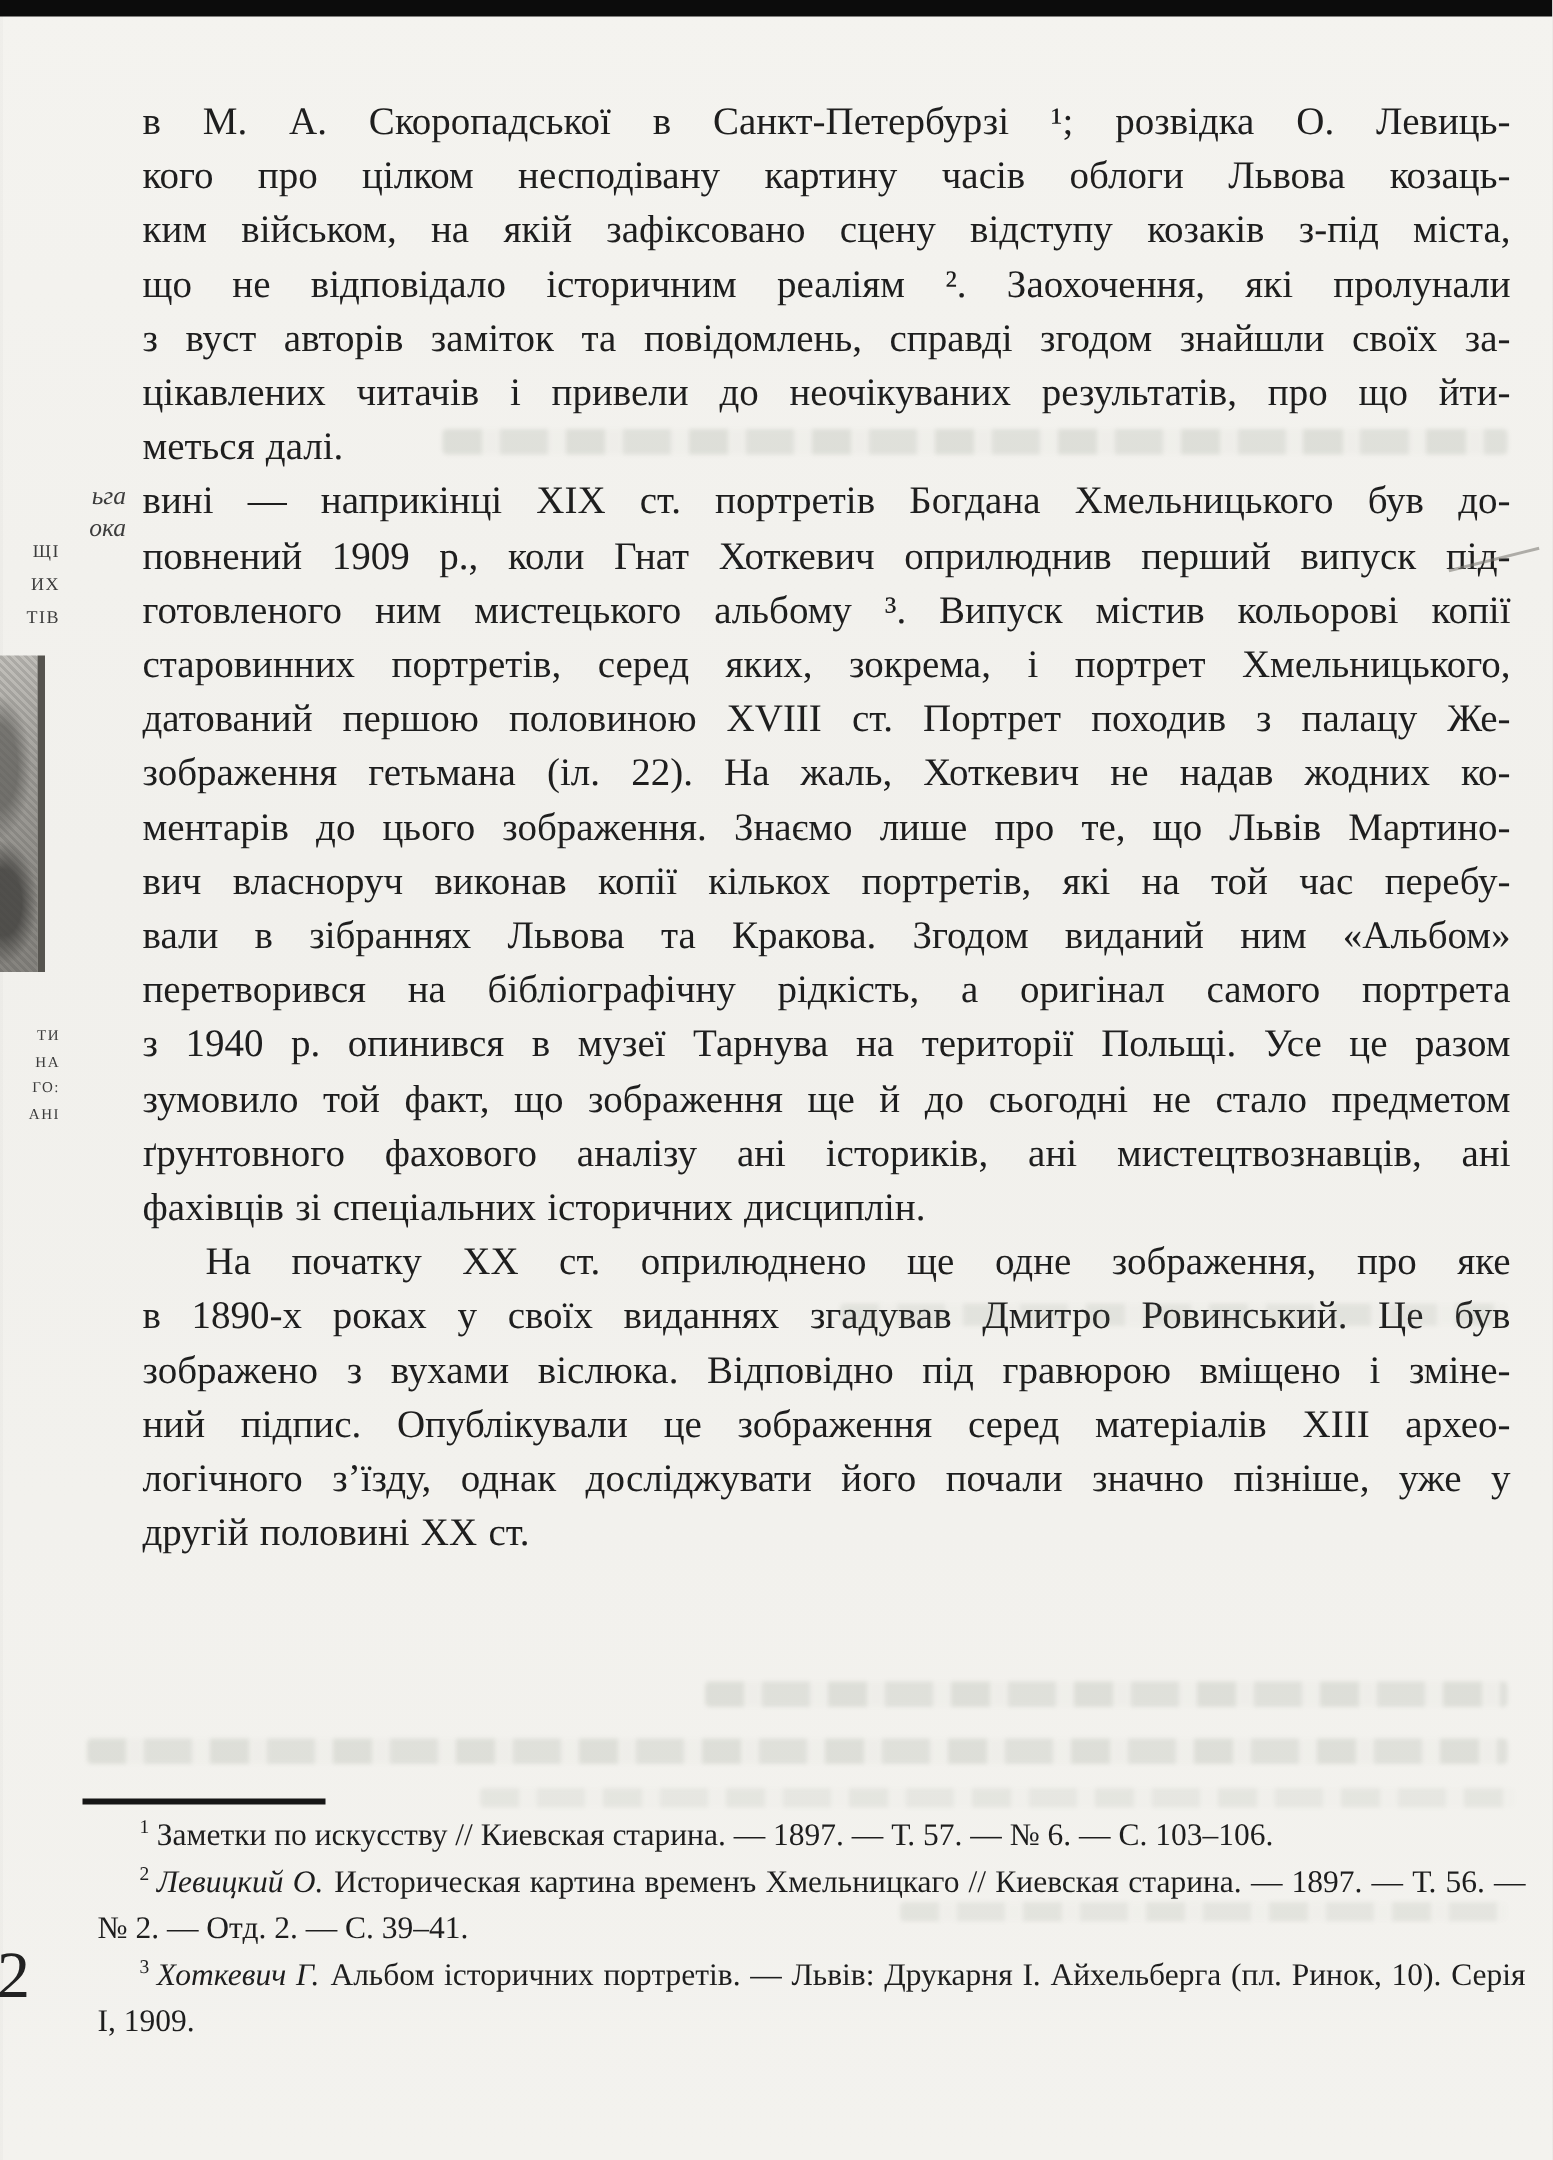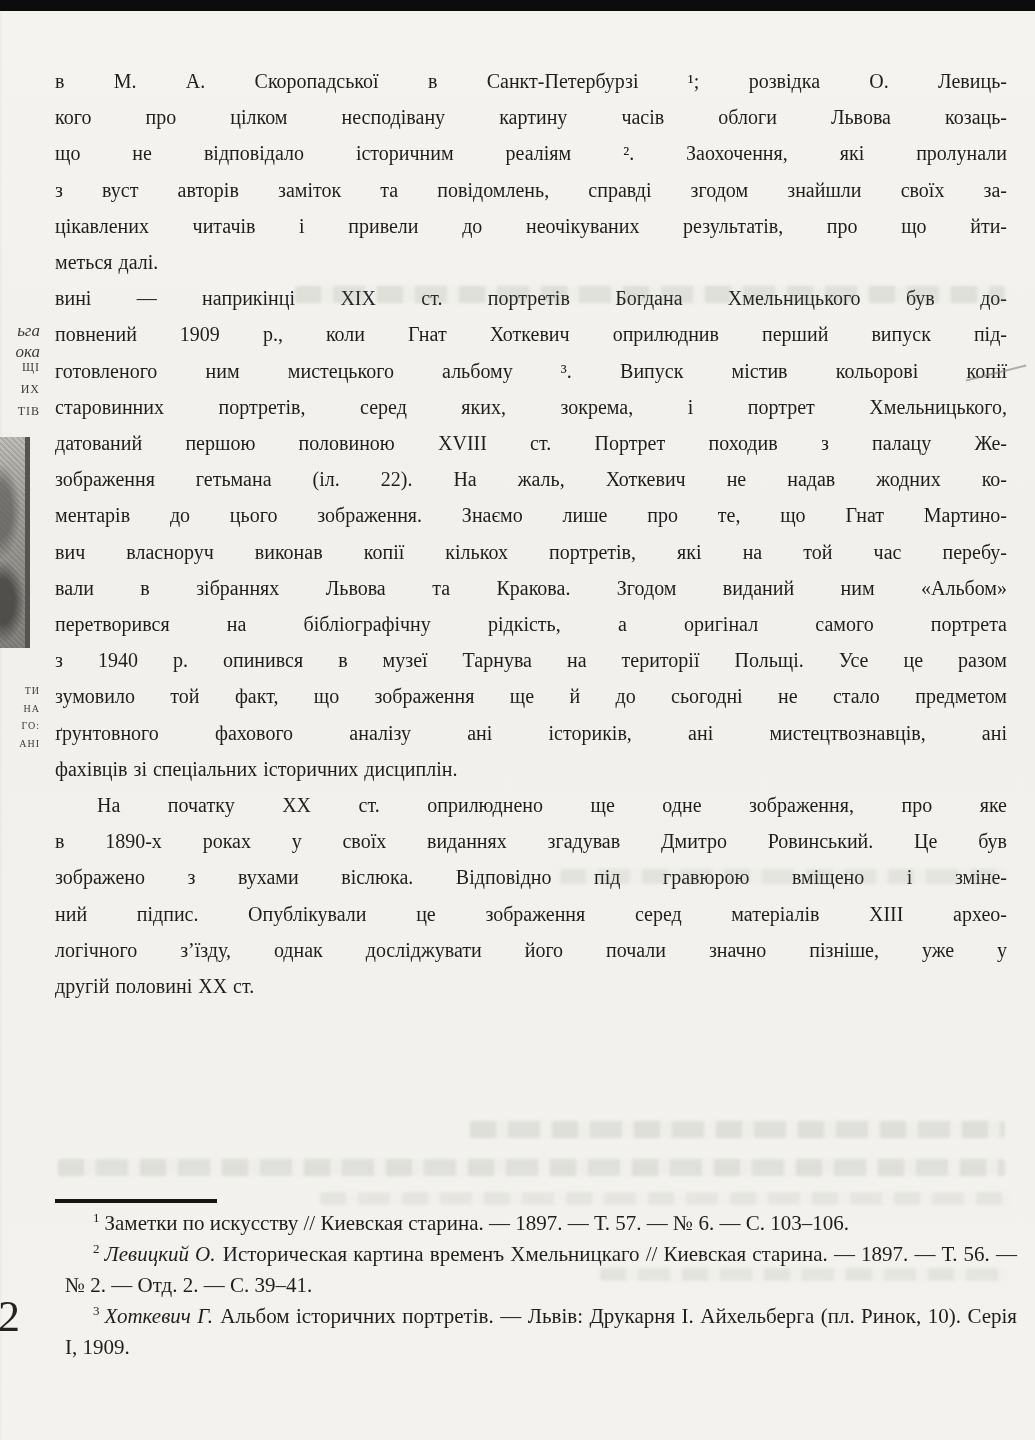--- a/index.html
+++ b/index.html
@@ -21,23 +21,24 @@
     position: absolute; left: 0; top: 0;
     width: 1035px; height: 11px;
     background: #0c0c0c;
   }
 
   
   .text-col {
     position: absolute; left: 55px; top: 63px; width: 952px;
   }
   .para .line {
-    font-size: 20px; line-height: 36.2px;
+    font-size: 26px; line-height: 36.2px;
     text-align: justify; text-align-last: justify;
     word-spacing: 1px;
+    margin-left: 40px;
   }
   .para .line.last { text-align-last: left; }
   .para.indent .line.first { text-indent: 42px; }
 
   
   .fn-separator {
     position: absolute; left: 55px; top: 1199px;
     width: 162px; height: 4px; background: #161616;
   }
   .footnotes {
@@ -54,21 +55,21 @@
   .fn-author:empty { display: none; margin: 0; }
 
   
   .margin-group {
     position: absolute; left: 0; width: 40px;
     color: #3c3c3c;
   }
   .margin-group .line {
     text-align: right; text-align-last: right;
   }
-  .mg-italic { top: 320px; font-style: italic; }
+  .mg-italic { top: 320px; font-style: italic; margin-left: 44px; }
   .mg-italic .line { font-size: 17px; line-height: 21px; }
   .mg-caps-top { top: 356px; }
   .mg-caps-top .line { font-size: 12px; line-height: 22px; letter-spacing: 1px; }
   .mg-caps-bottom { top: 682px; }
   .mg-caps-bottom .line { font-size: 10px; line-height: 17.5px; letter-spacing: 1px; }
 
   .margin-image {
     position: absolute; left: 0; top: 437px;
     width: 25px; height: 211px;
     background:
@@ -130,33 +131,34 @@
       <div class="line">НА</div>
       <div class="line">ГО:</div>
       <div class="line last">АНІ</div>
     </div>
   <div class="page-number">2</div>
 
   <div class="text-col">
     <div class="para">
         <div class="line first">в М. А. Скоропадської в Санкт-Петербурзі ¹; розвідка О. Левиць-</div>
         <div class="line">кого про цілком несподівану картину часів облоги Львова козаць-</div>
+        <div class="line">ким військом, на якій зафіксовано сцену відступу козаків з-під міста,</div>
         <div class="line">що не відповідало історичним реаліям ². Заохочення, які пролунали</div>
         <div class="line">з вуст авторів заміток та повідомлень, справді згодом знайшли своїх за-</div>
         <div class="line">цікавлених читачів і привели до неочікуваних результатів, про що йти-</div>
         <div class="line last">меться далі.</div>
       </div>
     <div class="para indent">
         <div class="line">вині — наприкінці XIX ст. портретів Богдана Хмельницького був до-</div>
         <div class="line">повнений 1909 р., коли Гнат Хоткевич оприлюднив перший випуск під-</div>
         <div class="line">готовленого ним мистецького альбому ³. Випуск містив кольорові копії</div>
         <div class="line">старовинних портретів, серед яких, зокрема, і портрет Хмельницького,</div>
         <div class="line">датований першою половиною XVIII ст. Портрет походив з палацу Же-</div>
         <div class="line">зображення гетьмана (іл. 22). На жаль, Хоткевич не надав жодних ко-</div>
-        <div class="line">ментарів до цього зображення. Знаємо лише про те, що Гнат Мартино-</div>
+        <div class="line">ментарів до цього зображення. Знаємо лише про те, що Львів Мартино-</div>
         <div class="line">вич власноруч виконав копії кількох портретів, які на той час перебу-</div>
         <div class="line">вали в зібраннях Львова та Кракова. Згодом виданий ним «Альбом»</div>
         <div class="line">перетворився на бібліографічну рідкість, а оригінал самого портрета</div>
         <div class="line">з 1940 р. опинився в музеї Тарнува на території Польщі. Усе це разом</div>
         <div class="line">зумовило той факт, що зображення ще й до сьогодні не стало предметом</div>
         <div class="line">ґрунтовного фахового аналізу ані істориків, ані мистецтвознавців, ані</div>
         <div class="line last">фахівців зі спеціальних історичних дисциплін.</div>
       </div>
     <div class="para indent">
         <div class="line first">На початку XX ст. оприлюднено ще одне зображення, про яке</div>

